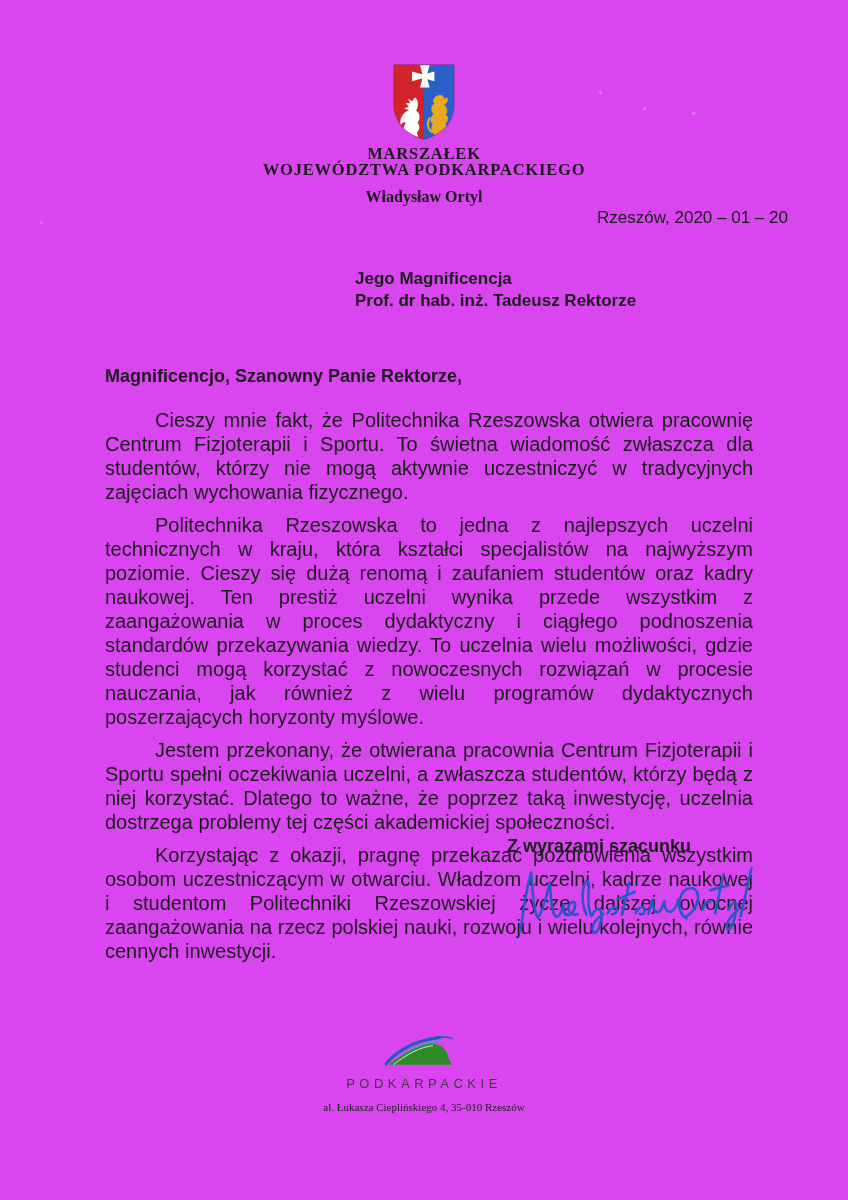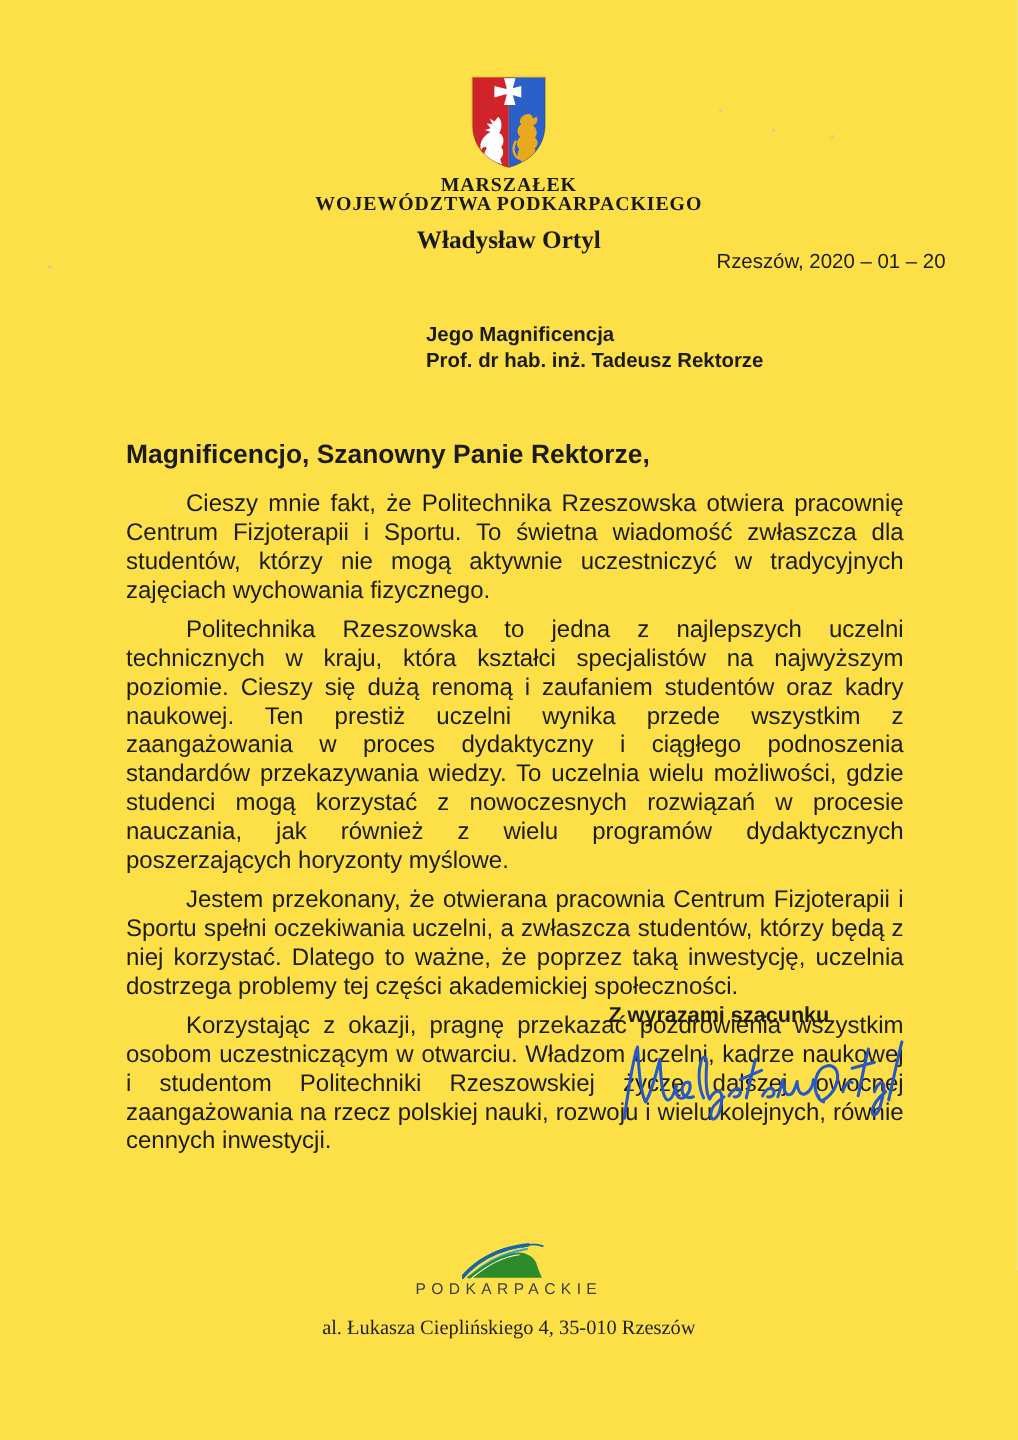--- a/index.html
+++ b/index.html
@@ -1,60 +1,60 @@
 <!DOCTYPE html>
 <html lang="pl"><head>
 <meta charset="utf-8">
 <style>
   html,body{margin:0;padding:0;background:#e8e8e8;}
   .page{
     position:relative;
     width:848px;height:1200px;
     margin:0 auto;
-    background:#fde047;
+    background:#d946ef;
     font-family:"Liberation Sans",sans-serif;
     color:#1c1c1c;
     overflow:hidden;
   }
   
   .letterhead{position:absolute;top:62px;left:0;right:0;text-align:center;}
   .crest{display:block;margin:0 auto 4px auto;}
   .lh-title{
     font-family:"Liberation Serif",serif;
     font-weight:bold;font-size:16.5px;line-height:16px;
     letter-spacing:0.8px;color:#1a1a1a;
   }
   .lh-name{
     font-family:"Liberation Serif",serif;
-    font-weight:bold;font-size:21px;margin-top:10px;color:#1a1a1a;
+    font-weight:bold;font-size:16px;margin-top:10px;color:#1a1a1a;
   }
   
   .date{position:absolute;left:573px;top:208px;font-size:17px;margin-left:24px;}
   .recipient{position:absolute;left:355px;top:268px;font-weight:bold;font-size:17px;line-height:22px;}
-  .salutation{position:absolute;left:105px;top:366px;font-weight:bold;font-size:22px;}
+  .salutation{position:absolute;left:105px;top:366px;font-weight:bold;font-size:18px;}
   
   .body{position:absolute;left:105px;top:408px;width:648px;}
   .body p{
     margin:0 0 9px 0;
     font-size:20px;line-height:24px;
     text-align:justify;text-indent:50px;
   }
   
   .closing{position:absolute;left:507px;top:836px;font-weight:bold;font-size:18px;}
   .signature{position:absolute;left:505px;top:864px;}
   
   .footer-logo{position:absolute;left:0;right:0;top:1036px;text-align:center;}
   .footer-logo svg{display:block;margin:0 auto;}
   .footer-brand{
-    margin-top:0;font-size:13px;letter-spacing:4.5px;
+    margin-top:10px;font-size:13px;letter-spacing:4.5px;
     color:#3c3c3c;font-weight:500;
   }
   .footer-text{
     position:absolute;left:0;right:0;top:1100px;text-align:center;
-    font-family:"Liberation Serif",serif;font-size:17px;line-height:14.5px;color:#222;
+    font-family:"Liberation Serif",serif;font-size:11px;line-height:14.5px;color:#222;
   }
   
   .speck{position:absolute;width:3px;height:3px;border-radius:50%;background:#bfbfbf;opacity:.55;}
 </style>
 </head>
 <body>
 
 <div class="page">
 
   <header class="letterhead">

